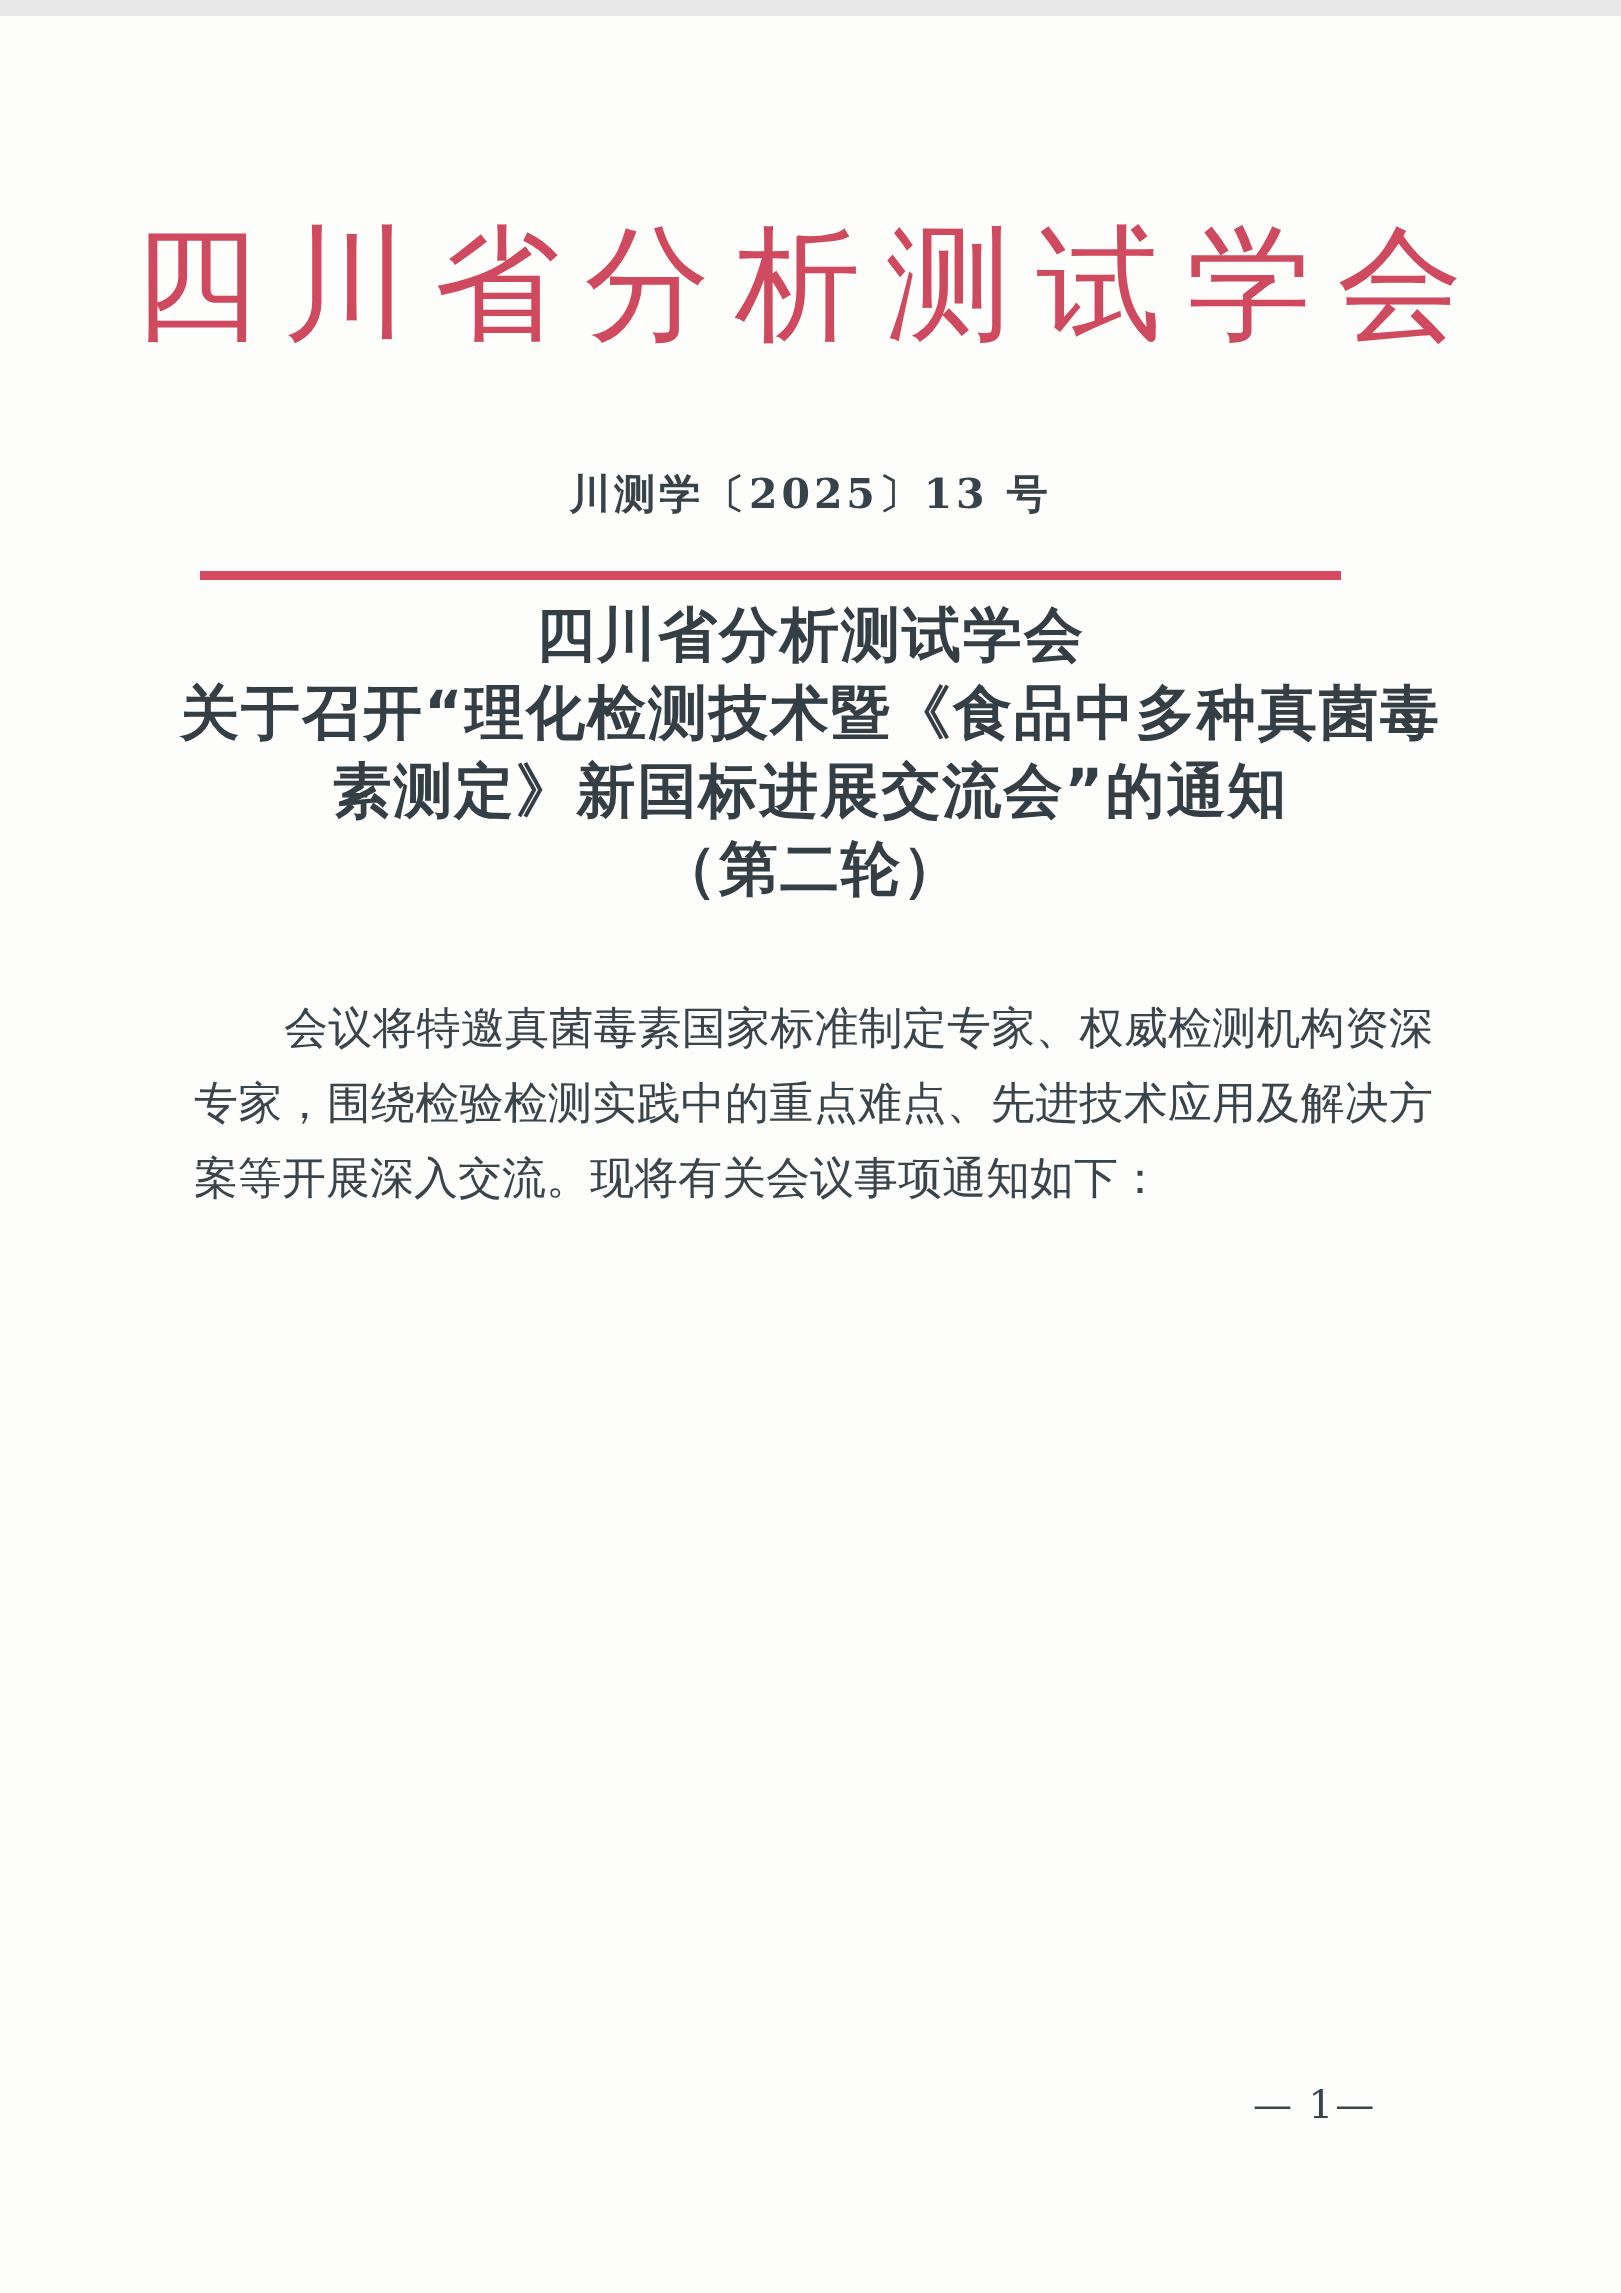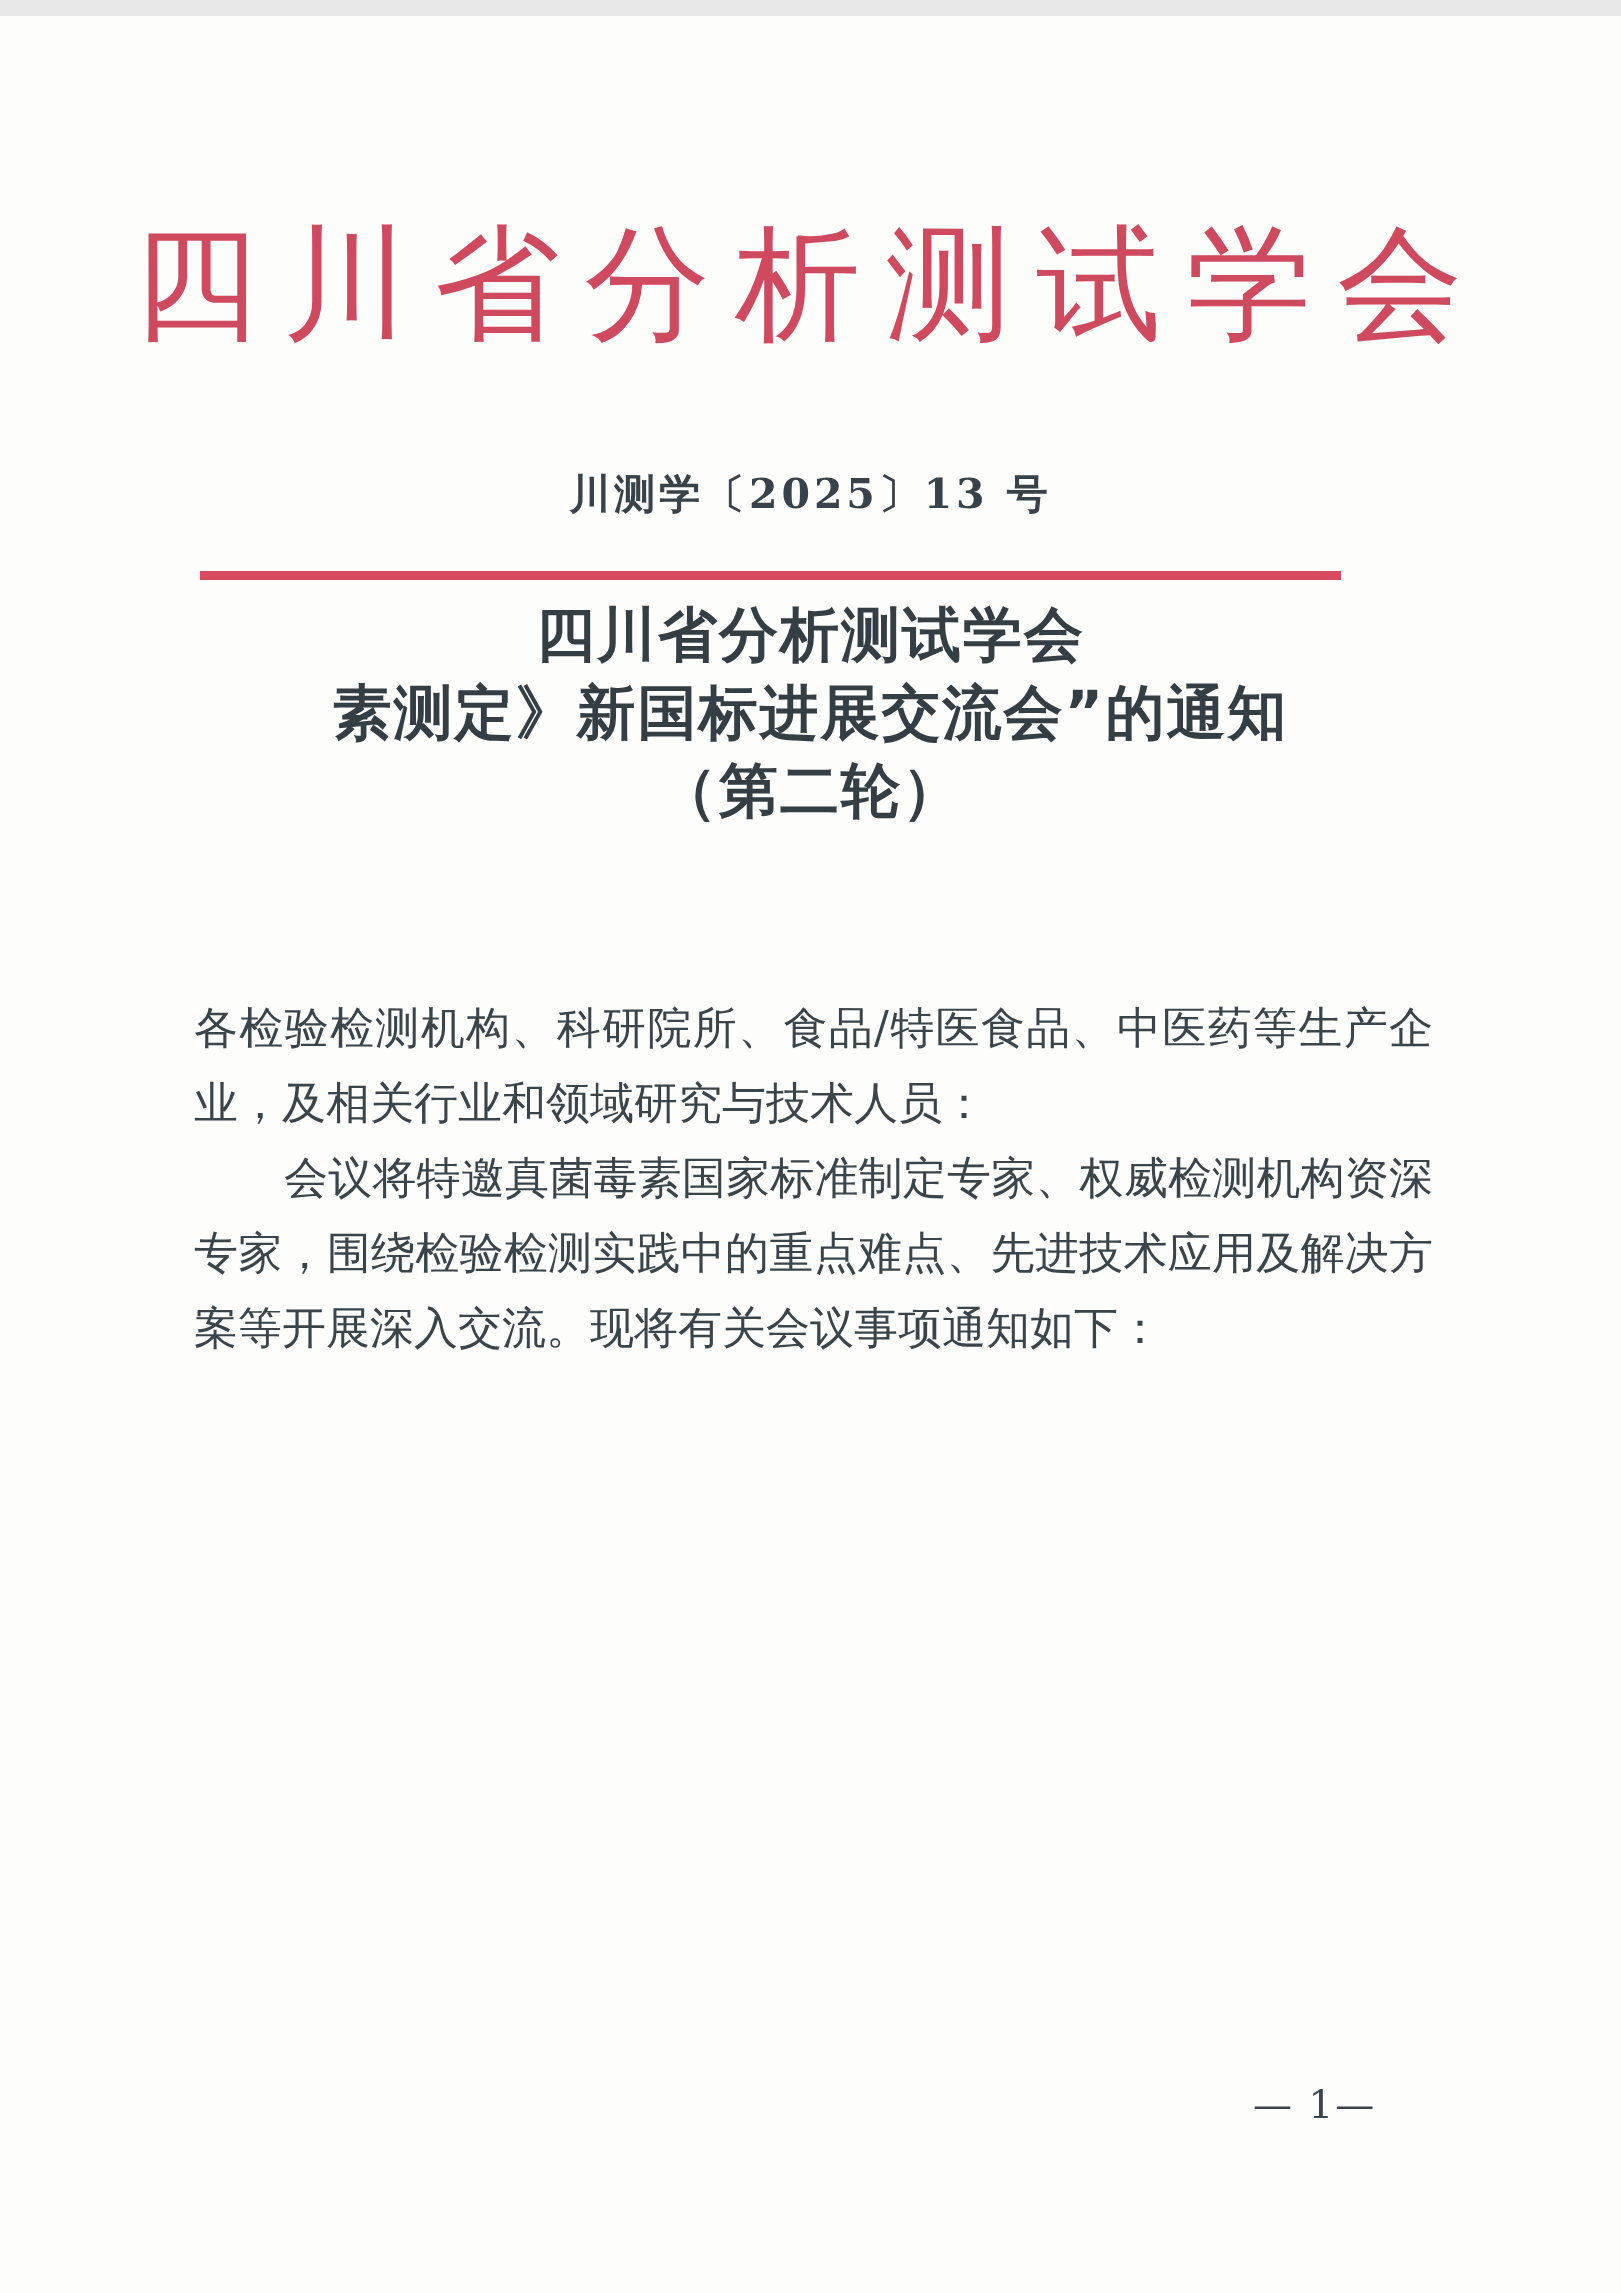--- a/index.html
+++ b/index.html
@@ -89,25 +89,25 @@
 <div class="page">
 
   <div class="masthead">四川省分析测试学会</div>
 
   <div class="doc-number">川测学〔2025〕13 号</div>
 
   <div class="red-divider"></div>
 
   <div class="notice-title">
     <div>四川省分析测试学会</div>
+    <div>关于召开“理化检测技术暨《食品中多种真菌毒</div>
     <div>素测定》新国标进展交流会”的通知</div>
     <div>（第二轮）</div>
   </div>
 
   <div class="body-block">
-    <p class="salutation">各检验检测机构、科研院所、食品/特医食品、中医药等生产企业，及相关行业和领域研究与技术人员：</p>
     <p class="indent">会议将特邀真菌毒素国家标准制定专家、权威检测机构资深专家，围绕检验检测实践中的重点难点、先进技术应用及解决方案等开展深入交流。现将有关会议事项通知如下：</p>
   </div>
 
   <div class="page-number">— 1—</div>
 
 </div>
 
 
 </body></html>

